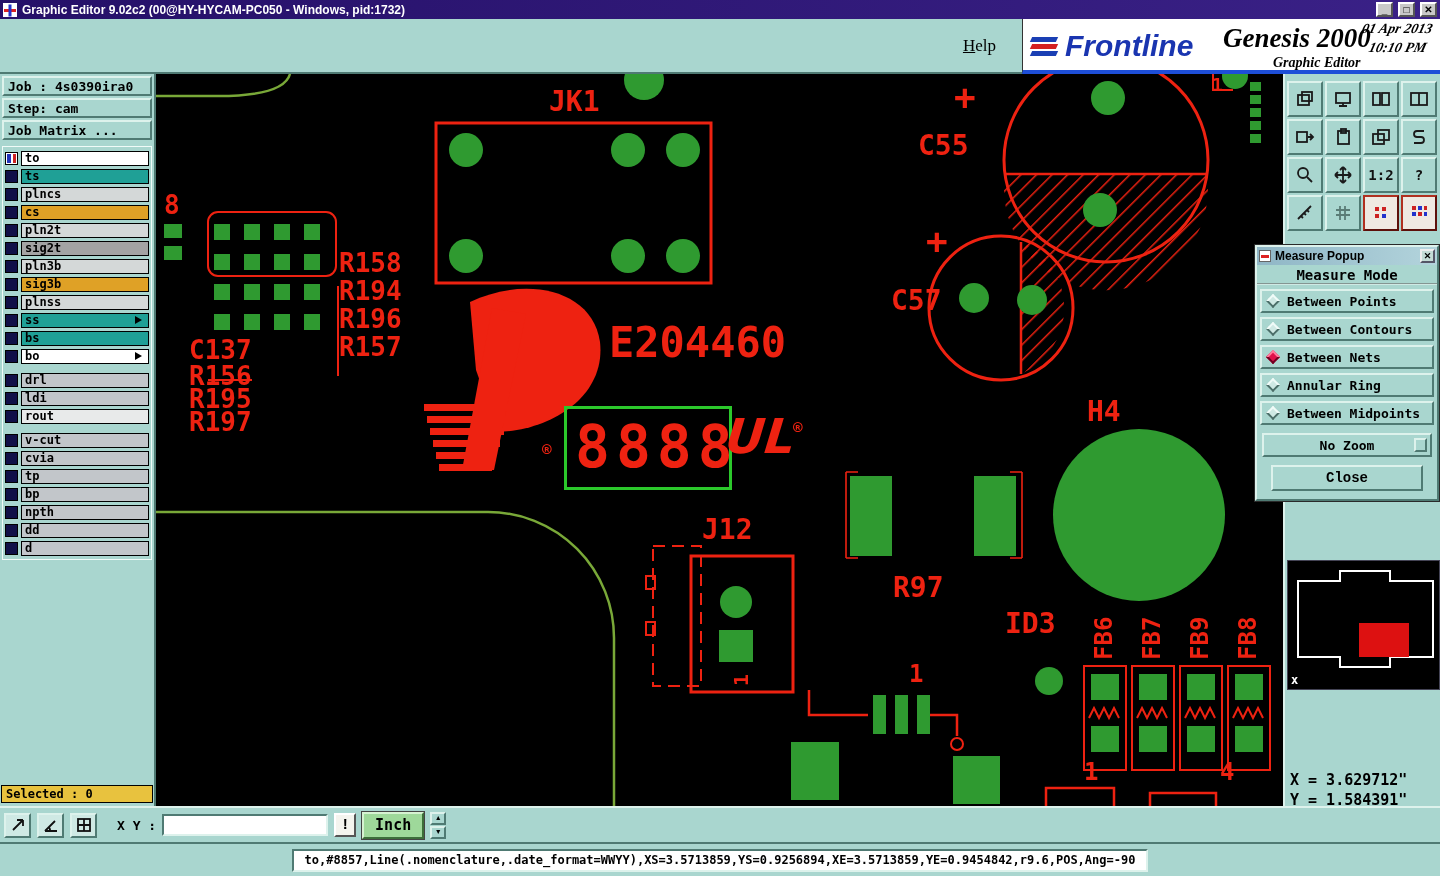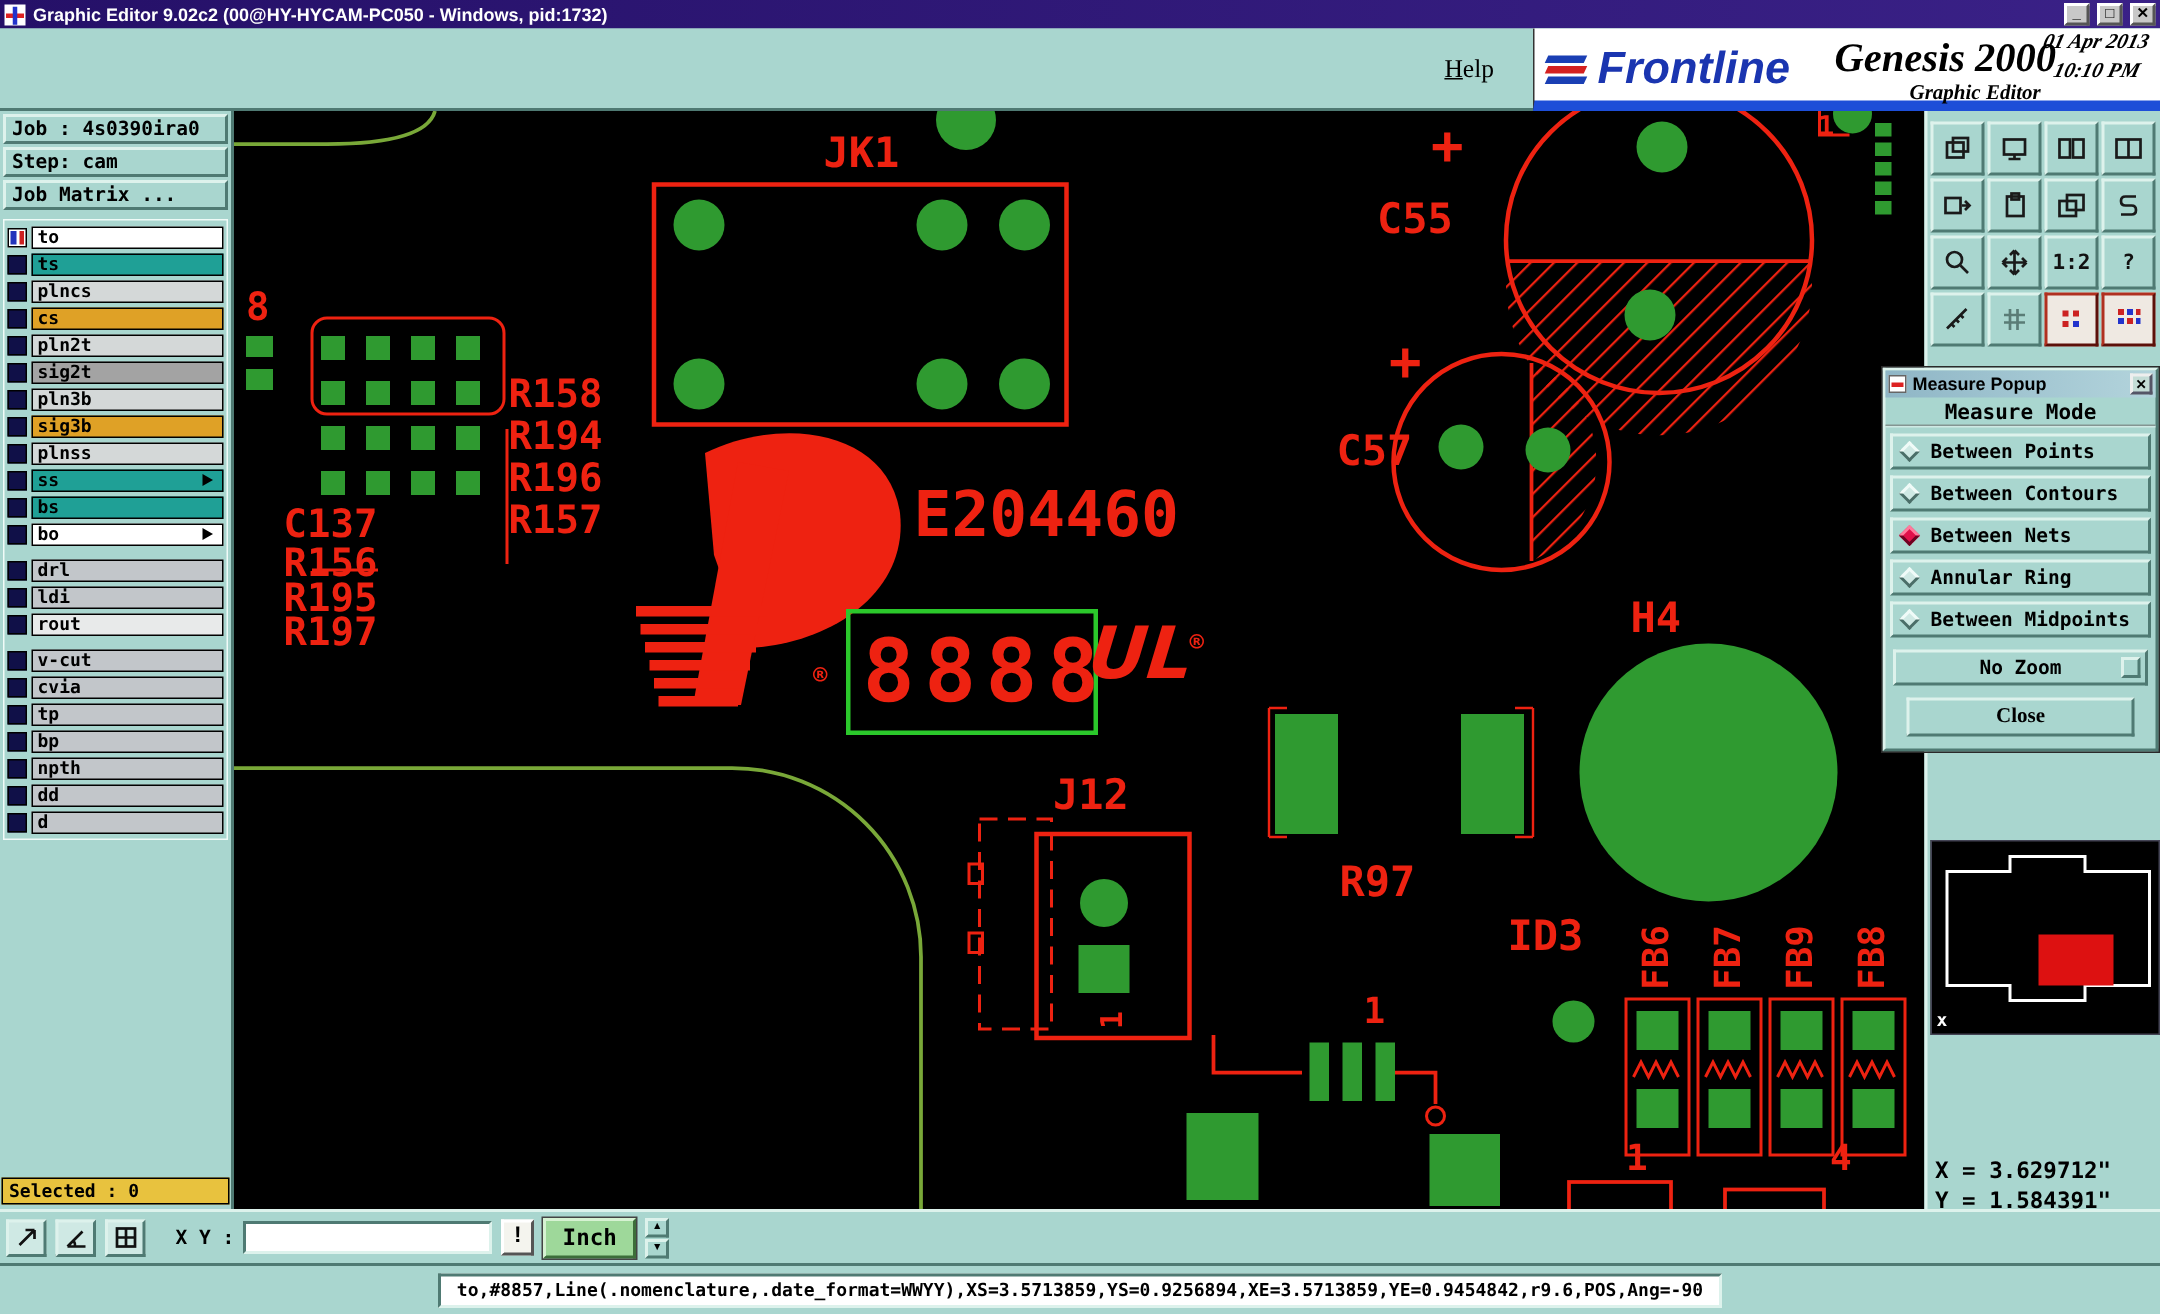--- a/index.html
+++ b/index.html
@@ -11,21 +11,21 @@
 .titlebar{position:absolute;left:0;top:0;right:0;height:19px;background:linear-gradient(90deg,#251068,#3a2187);color:#fff;display:flex;align-items:center;padding:0 3px;gap:5px}
 .titlebar .t{font-size:12px;font-weight:bold;flex:1;white-space:nowrap;overflow:hidden}
 .app-icon{width:14px;height:14px;background:#fff;position:relative;flex:0 0 14px}
 .app-icon i{position:absolute;left:1px;top:6px;width:12px;height:3px;background:#d22}
 .app-icon i.b{transform:rotate(90deg);background:#23c}
 .win-btn{width:17px;height:15px;background:#c8c8c8;border:2px solid;border-color:#fff #555 #555 #fff;font-size:10px;line-height:11px;text-align:center;color:#000;font-weight:bold}
 
 .menubar{position:absolute;left:0;top:19px;right:0;height:55px;background:#a9d6cf;border-bottom:2px solid #4f7a73;display:flex;align-items:center;padding-left:10px;padding-right:430px}
 .menu-item{font-family:"Liberation Serif",serif;font-size:17px;color:#000;margin:0 11px;white-space:nowrap}
 .menu-help{font-family:"Liberation Serif",serif;font-size:17px;margin-left:auto;margin-right:14px}
-.brand{position:absolute;right:0;top:19px;width:418px;height:55px;background:#fff;border-left:1px solid #333;border-bottom:7px solid #1d4ed8}
+.brand{position:absolute;right:0;top:19px;width:418px;height:55px;background:#fff;border-left:1px solid #333;border-bottom:4px solid #1d4ed8}
 .fl-bars{position:absolute;left:8px;top:16px}
 .fl-bars i{display:block;width:26px;height:5px;margin:2px 0;transform:skewX(-25deg)}
 .fl-name{position:absolute;left:42px;top:10px;font-size:30px;font-style:italic;font-weight:bold;color:#1a35b0}
 .gen-name{position:absolute;left:200px;top:4px;font-family:"Liberation Serif",serif;font-size:27px;font-weight:bold;font-style:italic;color:#000}
 .gen-sub{position:absolute;left:250px;top:36px;font-family:"Liberation Serif",serif;font-size:14px;font-weight:bold;font-style:italic}
 .br-date{position:absolute;right:8px;top:2px;font-family:"Liberation Serif",serif;font-size:14px;font-style:italic;transform:skewX(-14deg);font-weight:bold}
 .br-time{position:absolute;right:14px;top:21px;font-family:"Liberation Serif",serif;font-size:14px;font-style:italic;transform:skewX(-14deg);font-weight:bold}
 
 .sidebar{position:absolute;left:0;top:74px;width:156px;height:732px;background:#a9d6cf;border-right:2px solid #4f7a73}
 .job-row{height:20px;margin:2px 2px 0;background:#a9d6cf;font-size:13px;display:flex;align-items:center;padding-left:4px;white-space:nowrap}
@@ -60,21 +60,21 @@
 .popup-title .pt{flex:1;font-size:12px;font-weight:bold;color:#000;white-space:nowrap}
 .popup-icon{width:12px;height:12px;background:#fff;border:1px solid #666;position:relative}
 .popup-icon::after{content:"";position:absolute;left:1px;top:4px;width:8px;height:3px;background:#d22}
 .popup-close{width:15px;height:14px;background:#c4dcd6;border:2px solid;border-color:#eee #556 #556 #eee;font-size:9px;line-height:10px;text-align:center;font-weight:bold}
 .popup-header{height:20px;text-align:center;font-size:14px;border-bottom:2px groove #cfe9e4;padding-top:2px}
 .m-opt{height:24px;margin:4px 3px;background:#a9d6cf;display:flex;align-items:center;padding-left:6px;font-family:"DejaVu Sans Mono",monospace;font-weight:bold;font-size:13px}
 .diamond{width:10px;height:10px;transform:rotate(45deg);background:#cfe9e4;border:2px solid;border-color:#f0fbf8 #4a6e68 #4a6e68 #f0fbf8;margin-right:9px;flex:0 0 10px}
 .diamond.sel{background:#e0104a;border-color:#ff7b9d #6e0322 #6e0322 #ff7b9d}
 .zoom-row{height:24px;margin:8px 5px 2px;display:flex;align-items:center;justify-content:center;font-family:"DejaVu Sans Mono",monospace;font-weight:bold;font-size:13px;position:relative}
 .zoom-thumb{position:absolute;right:3px;top:3px;width:13px;height:14px;background:#a9d6cf;border:2px solid;border-color:#ddf2ec #4f7a73 #4f7a73 #ddf2ec}
-.close-btn{height:26px;margin:8px 14px 8px;display:flex;align-items:center;justify-content:center;font-family:Liberation Serif, serif;font-weight:bold;font-size:14px}
+.close-btn{height:26px;margin:8px 14px 8px;display:flex;align-items:center;justify-content:center;font-family:Liberation Mono, monospace;font-weight:bold;font-size:14px}
 
 .bottomrow{position:absolute;left:0;right:0;top:806px;height:36px;background:#a9d6cf;border-top:2px solid #ddf2ec;display:flex;align-items:center;gap:6px;padding:0 4px}
 .sm-btn{width:27px;height:25px;background:#cfe9e4;display:flex;align-items:center;justify-content:center}
 .sm-btn svg{stroke:#111;fill:none;stroke-width:1.8}
 .xy-label{font-size:13px;margin-left:14px;white-space:nowrap}
 .xy-input{width:166px;height:22px;background:#fff;border:2px solid;border-color:#4f7a73 #ddf2ec #ddf2ec #4f7a73;font-family:"DejaVu Sans Mono",monospace;font-size:13px;padding:0 3px}
 .bang-btn{width:22px;height:24px;background:#f4f4ee;border:2px solid;border-color:#fff #555 #555 #fff;font-weight:bold;font-size:15px;text-align:center}
 .msg-field{flex:1;height:25px;background:#fcfbda;border:2px solid;border-color:#4f7a73 #ddf2ec #ddf2ec #4f7a73;font-size:13px;display:flex;align-items:center;padding-left:8px;white-space:nowrap;overflow:hidden}
 .inch-btn{width:62px;height:27px;background:#9ed89a;border:2px solid;border-color:#d6f2d2 #3c6e3a #3c6e3a #d6f2d2;outline:1px solid #444;font-size:15px;display:flex;align-items:center;justify-content:center}
 .scrollcol{display:flex;flex-direction:column;gap:1px}

